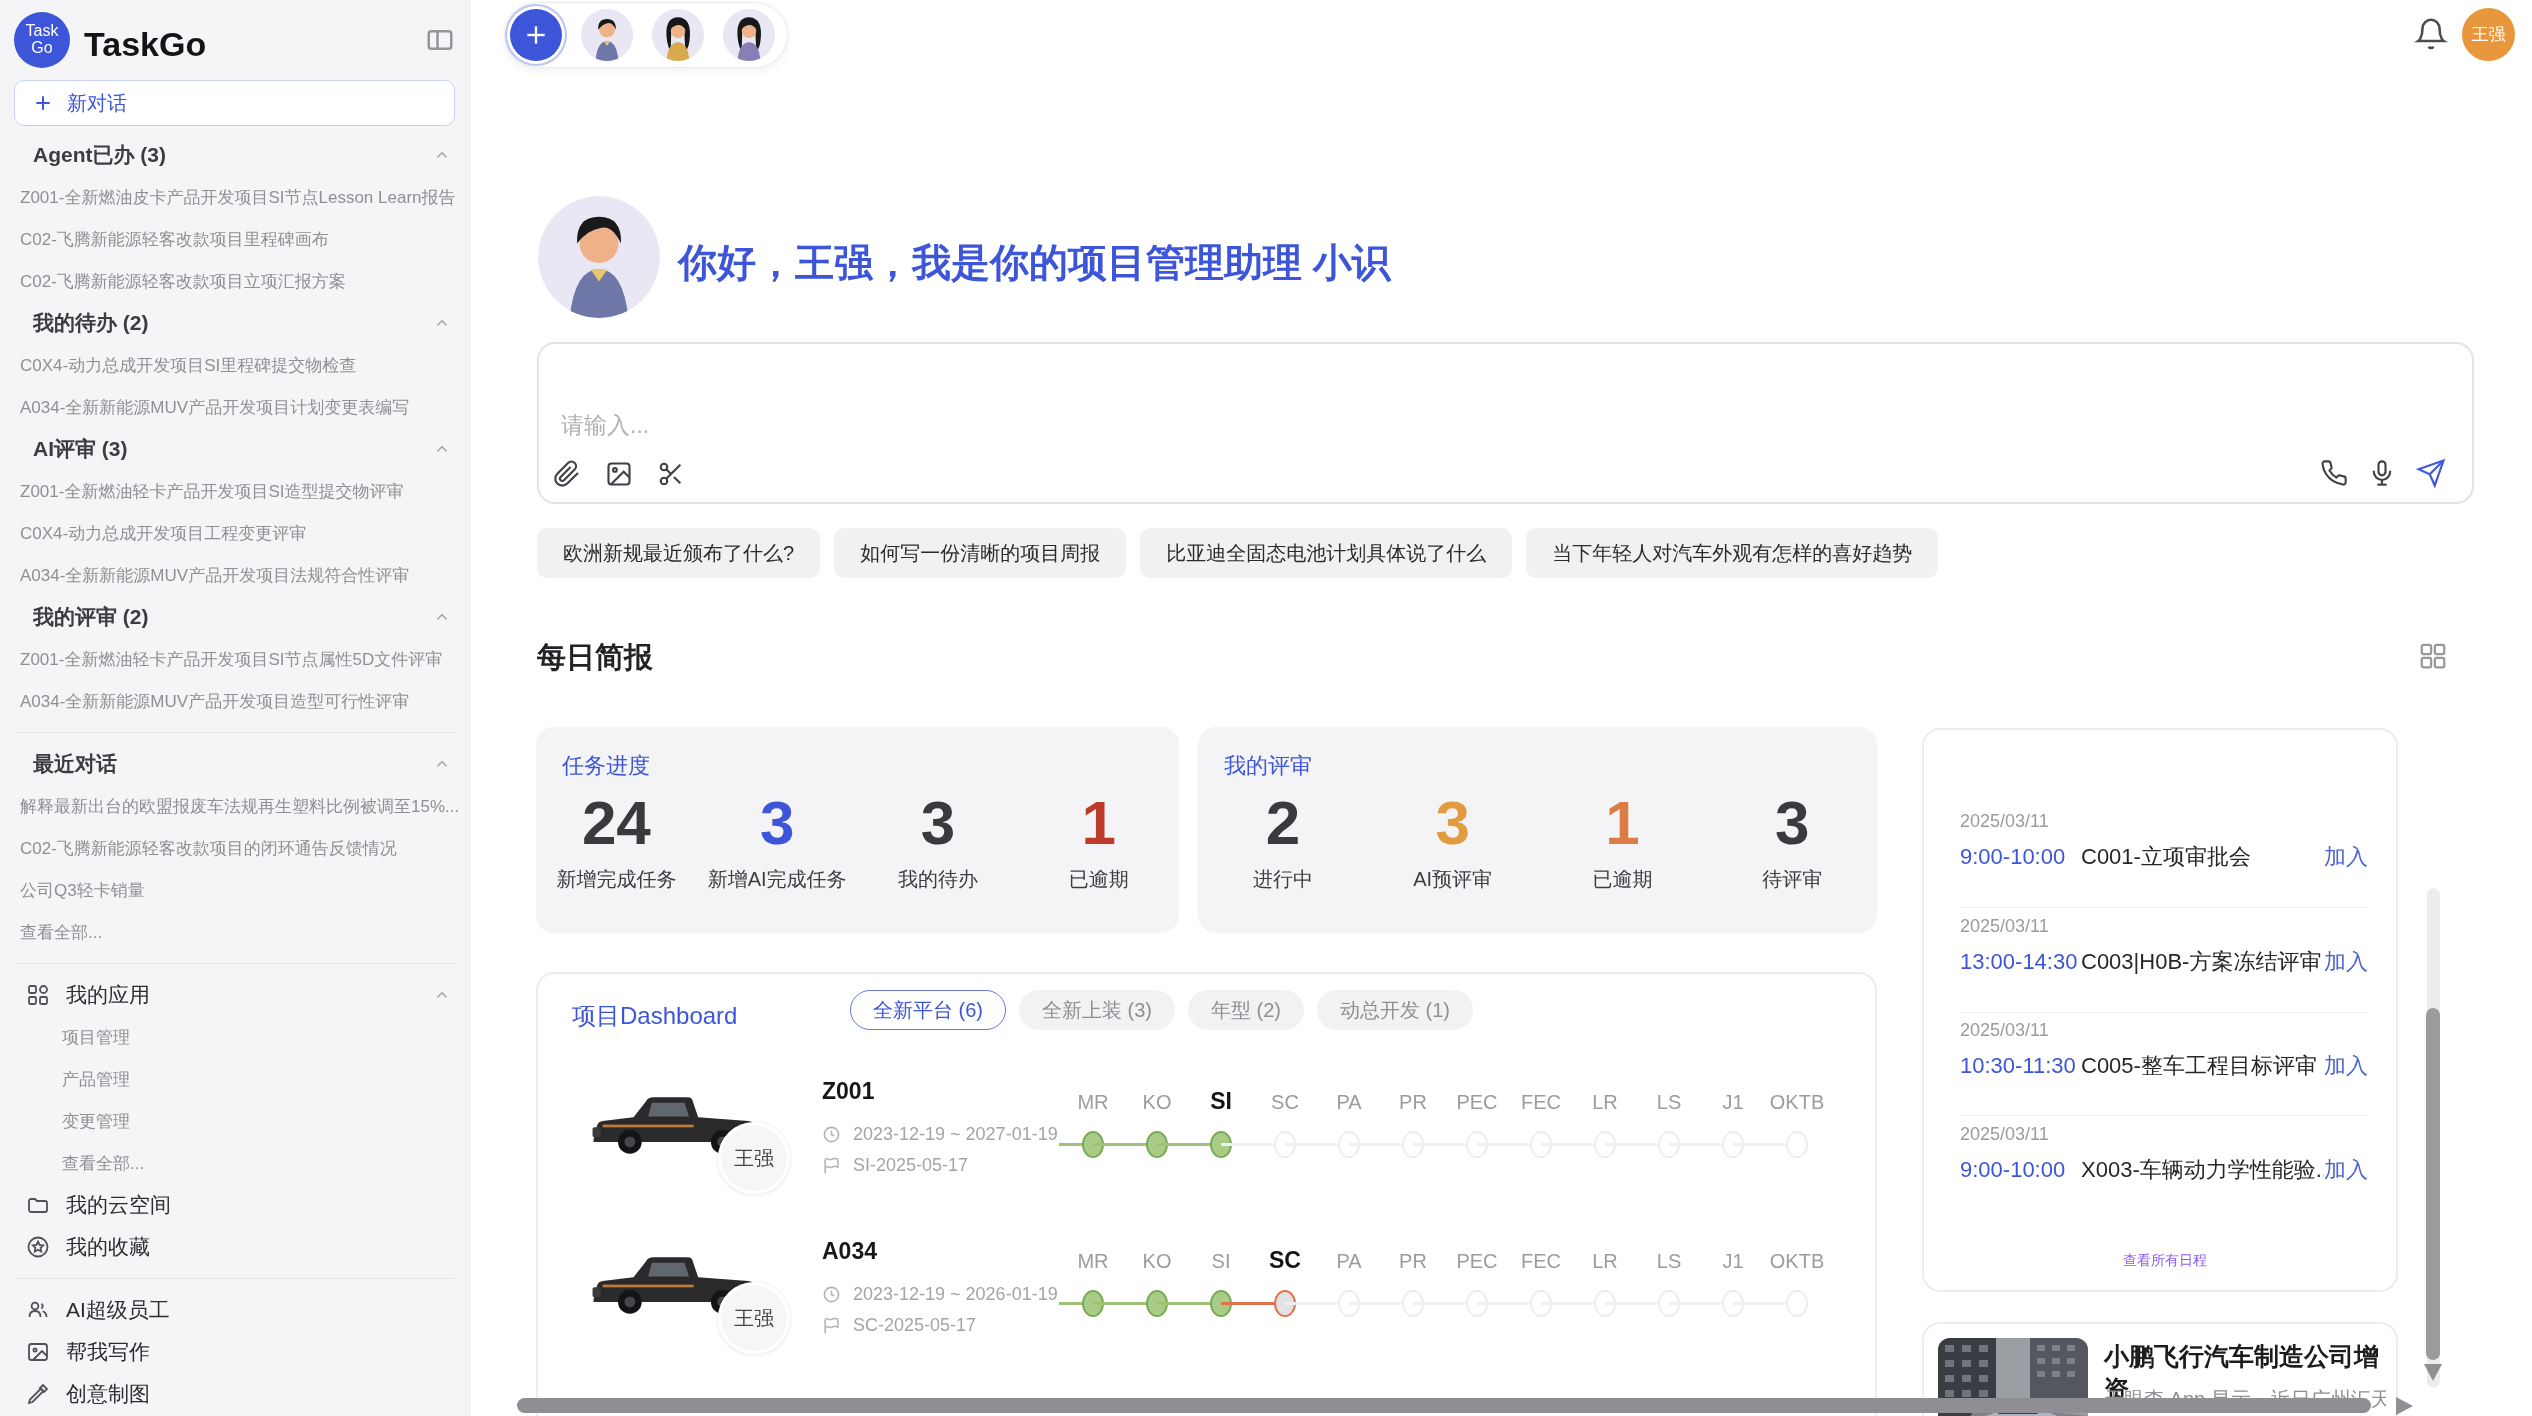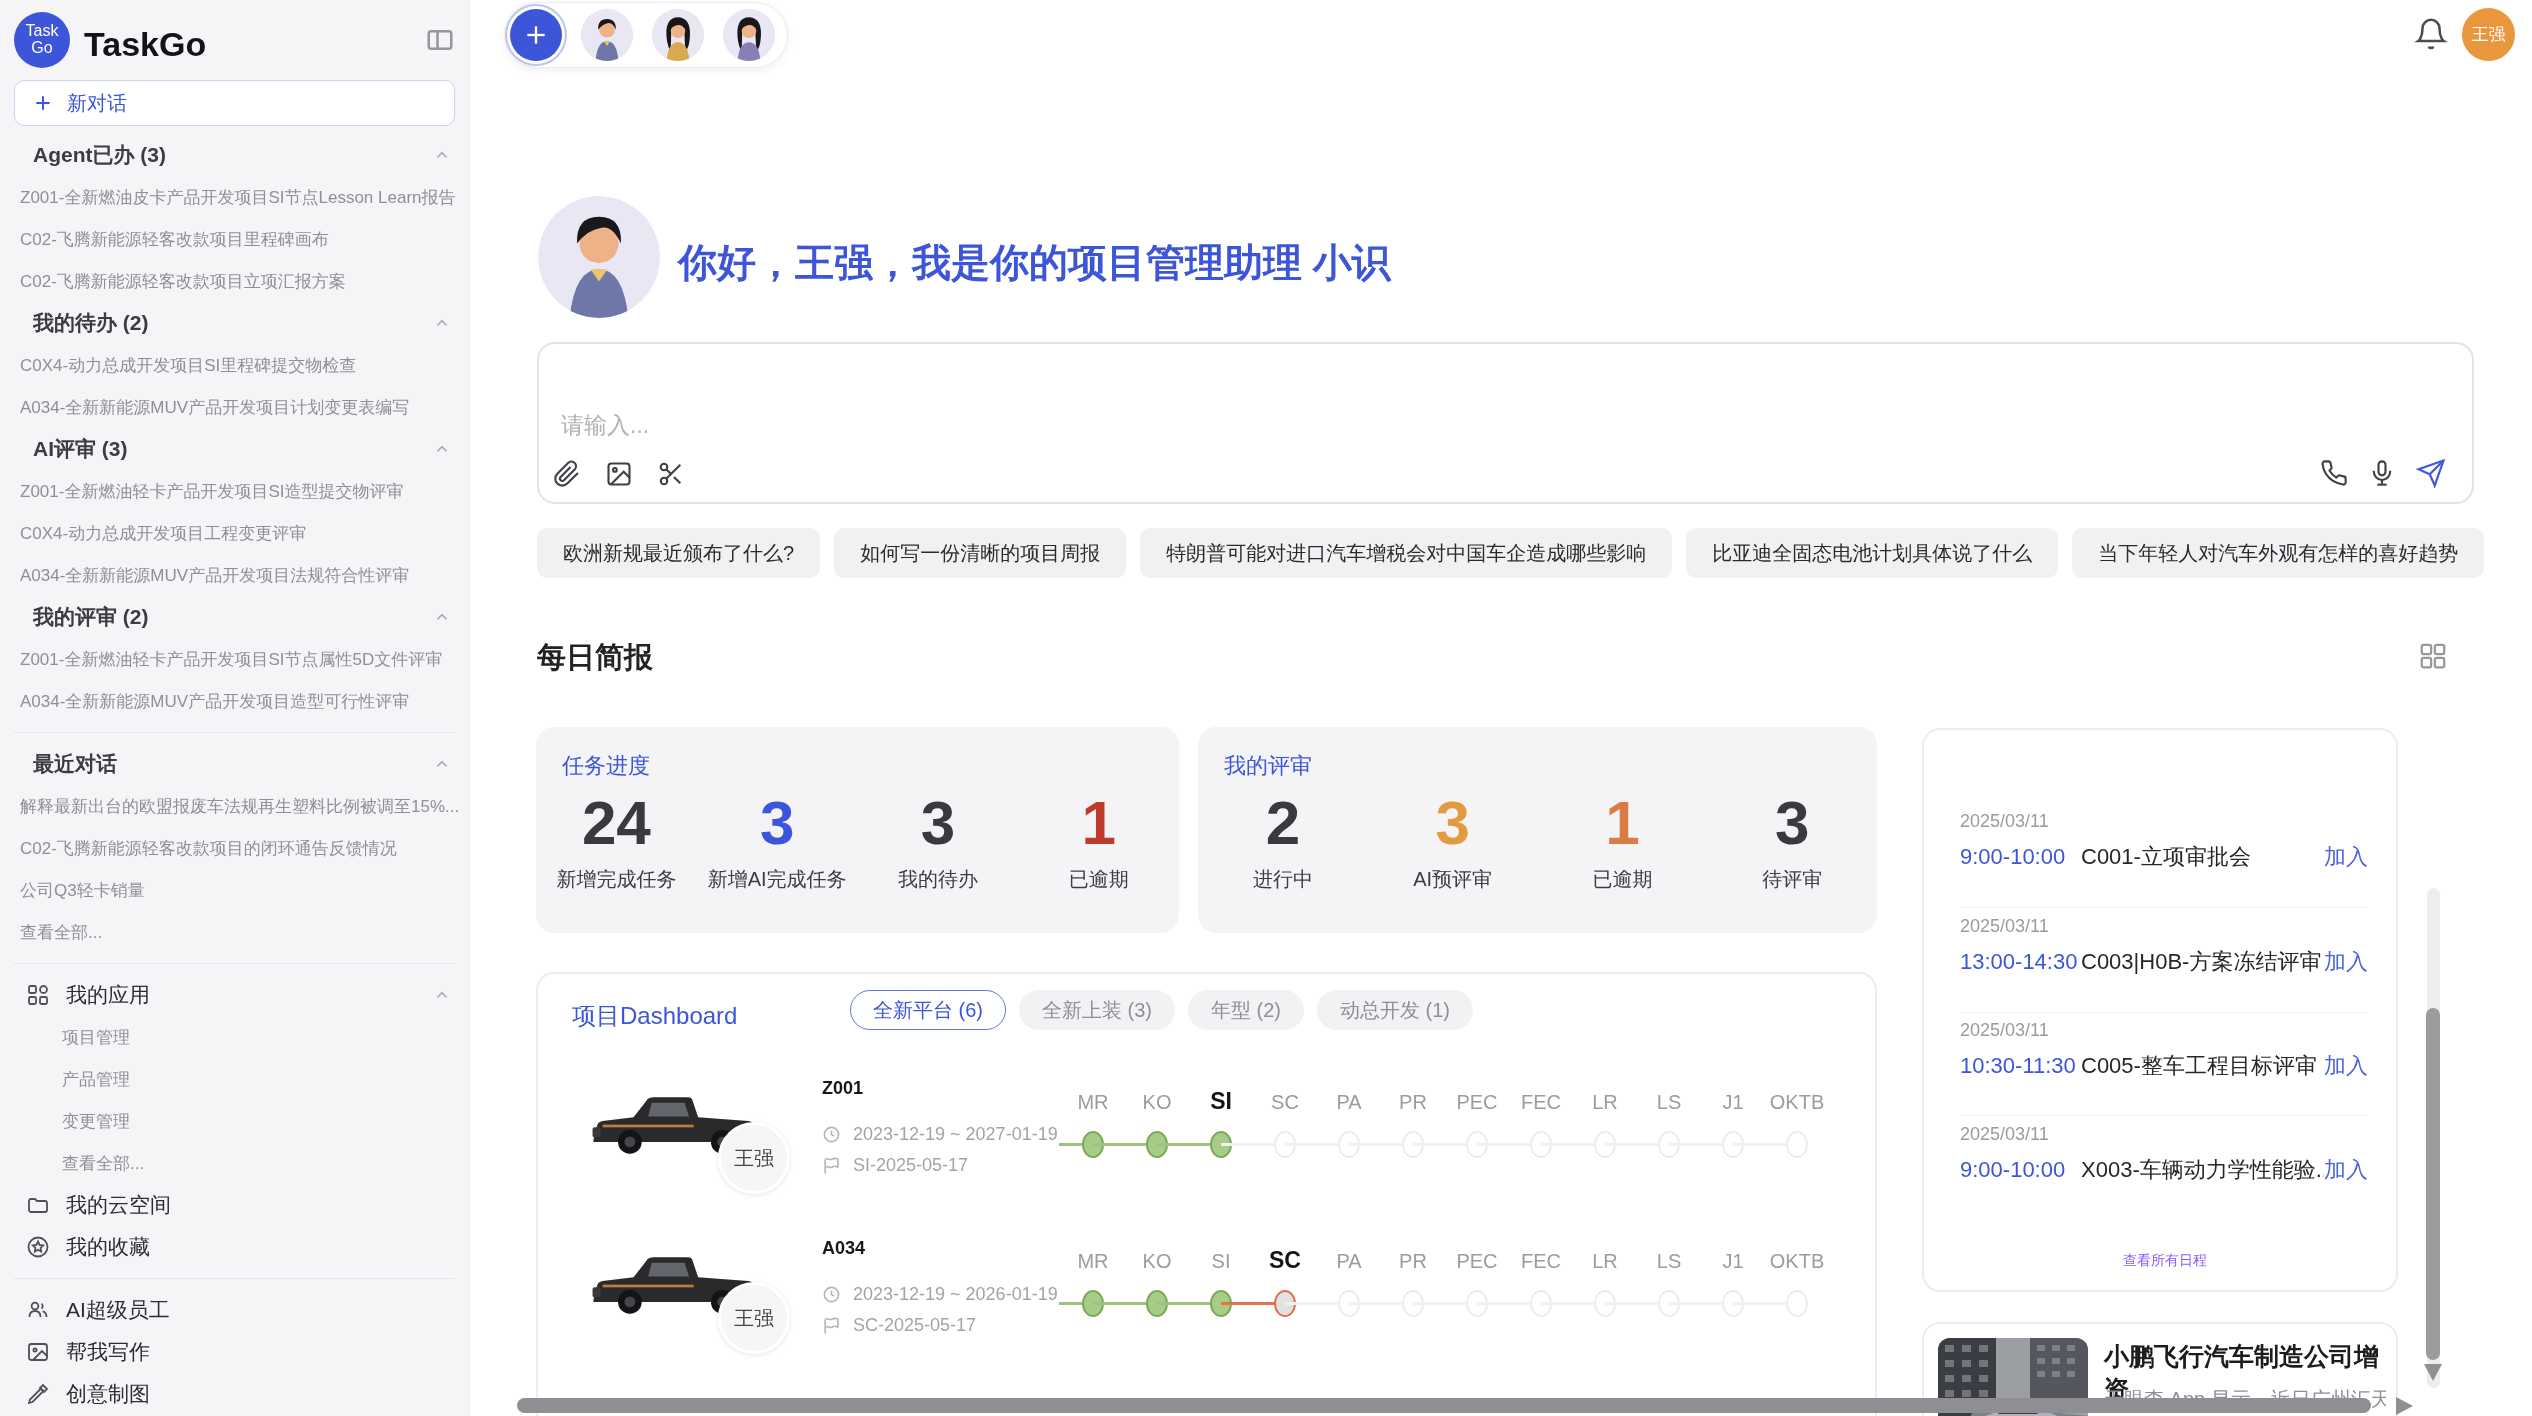--- a/index.html
+++ b/index.html
@@ -59,21 +59,21 @@
   .stat .l { margin-top:8px; font-size:20px; color:#3c3c42; }
 
   
   .dashcard { position:absolute; left:536px; top:972px; width:1341px; height:470px; background:#fff; border:2px solid #ededf1; border-radius:18px; overflow:hidden; }
   .dash-title { position:absolute; left:34px; top:26px; font-size:24px; color:#3D55D8; }
   .dash-tabs { position:absolute; left:312px; top:16px; display:flex; gap:13px; }
   .tab { height:40px; border-radius:21px; display:flex; align-items:center; padding:0 22px; font-size:20px; background:#f2f2f4; color:#8f8f94; border:1.5px solid transparent; white-space:nowrap; cursor:pointer; }
   .tab.active { background:#fff; color:#3D55D8; border-color:#6478db; }
   .truck { position:absolute; left:50px; width:173px; height:92px; }
   .owner { position:absolute; left:180px; width:72px; height:72px; border-radius:50%; background:#f6f6f6; border:3px solid #fff; box-shadow:0 1px 5px rgba(0,0,0,.10); display:flex; align-items:center; justify-content:center; font-size:20px; color:#46464c; }
-  .pcode { position:absolute; left:284px; font-size:18px; font-weight:700; color:#17171a; }
+  .pcode { position:absolute; left:284px; font-size:23px; font-weight:700; color:#17171a; }
   .pmeta { position:absolute; left:284px; display:flex; gap:12px; align-items:center; font-size:18px; color:#a3a3a8; }
   .pmeta .mic2 { color:#b3b3b8; }
   .ms { position:absolute; left:555px; width:770px; height:80px; }
   .ms-label { position:absolute; top:2px; width:96px; margin-left:-48px; text-align:center; font-size:20px; color:#9b9ba0; }
   .ms-label.current { color:#141416; font-weight:700; font-size:23px; top:-1px; }
   .ms-dot { position:absolute; top:42px; width:22px; height:27px; margin-left:-11px; border-radius:50%; }
   .dot-done { background:#A8CC85; border:2px solid #7CA859; }
   .dot-future { background:#fff; border:2px solid #ededef; }
   .dot-overdue { background:#e2e2e4; border:2px solid #E2714E; }
   .ms-seg { position:absolute; top:54px; height:3px; }
@@ -366,21 +366,20 @@
           <path d="M22 2L11 13"></path>
           <path d="M22 2l-7 20-4-9-9-4 20-7z"></path>
         </svg>
       </span>
   </div>
 </div>
 
 <div class="chips">
   <div class="chip">欧洲新规最近颁布了什么?</div>
   <div class="chip">如何写一份清晰的项目周报</div>
-  <div class="chip">特朗普可能对进口汽车增税会对中国车企造成哪些影响</div>
   <div class="chip">比亚迪全固态电池计划具体说了什么</div>
   <div class="chip">当下年轻人对汽车外观有怎样的喜好趋势</div>
 </div>
 
 <div class="daily-title">每日简报</div>
 <div class="daily-grid-icon">
   <svg width="30" height="30" viewBox="0 0 24 24" fill="none" stroke="currentColor" stroke-width="1.8">
       <rect x="3" y="3" width="7.5" height="7.5" rx="1.5"></rect>
       <rect x="13.5" y="3" width="7.5" height="7.5" rx="1.5"></rect>
       <rect x="3" y="13.5" width="7.5" height="7.5" rx="1.5"></rect>

